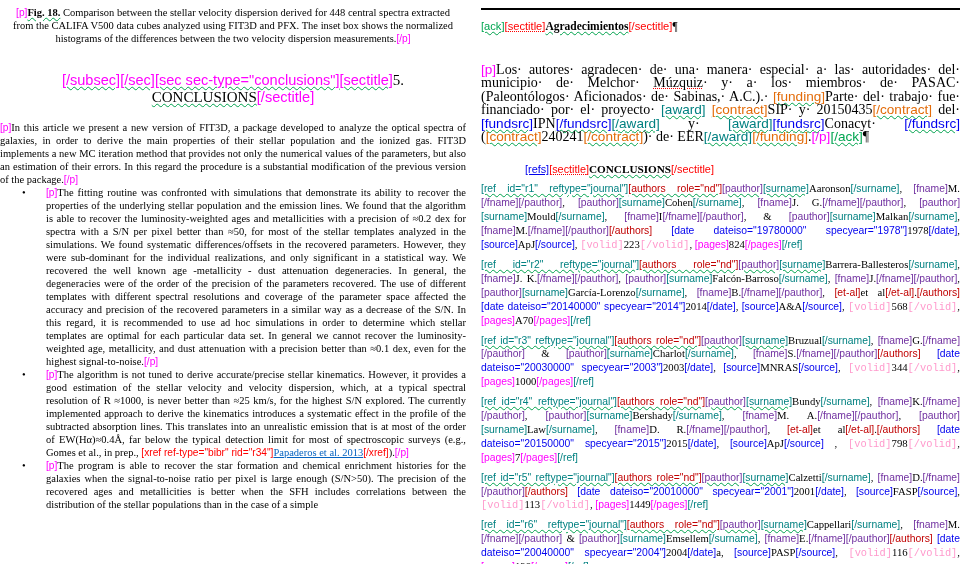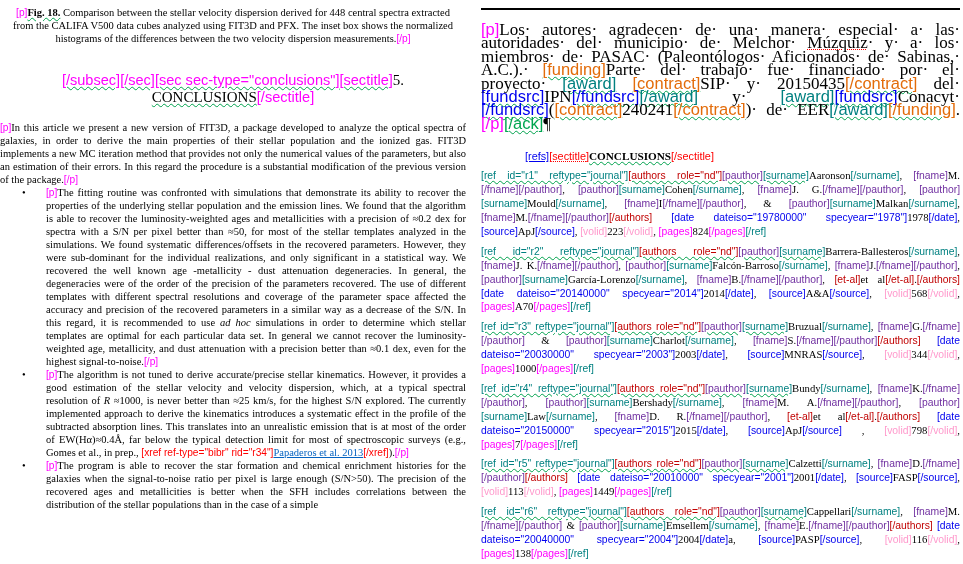--- a/index.html
+++ b/index.html
@@ -11,30 +11,30 @@
   p{margin:0;font-size:10.5px;line-height:13px;}
   .just{text-align:justify;}
   .center{text-align:center;}
   .caption{width:446px;margin:2px auto 0;}
   .heading{font-size:15px;line-height:16.5px;margin-top:27px;margin-bottom:16px;}
   .bullets{margin-top:0;}
   .bullet{display:flex;padding-left:22px;}
   .bullet .dot{width:24px;flex:0 0 24px;font-size:10.5px;line-height:13px;}
   .bullet p{flex:1;}
   .ackhead{font-size:11.5px;line-height:14px;margin-top:9px;}
-  .ackpara{font-size:17px;line-height:13.4px;margin-top:13px;}
+  .ackpara{font-size:14px;line-height:13.4px;margin-top:30px;}
   .refshead{font-size:11.2px;line-height:14px;margin-top:19px;}
   .ref{font-size:10.7px;line-height:12.9px;margin-top:6px;}
   
   .m,.r,.dr,.tl,.pu,.bl,.or,.pk,.gr{font-family:"Liberation Sans","DejaVu Sans",sans-serif;font-size:.97em;}
   .m{color:#FF00FF;} .r{color:#FF0000;} .dr{color:#C00000;} .tl{color:#008080;}
-  .pu{color:#7030A0;} .bl{color:#0000EE;} .or{color:#E36C0A;} .pk{color:#FF99CC;}
+  .pu{color:#7030A0;} .bl{color:#0000EE;} .or{color:#E36C0A;} .pk{color:#FF99CC;font-family:Liberation Mono, monospace;}
   .gr{color:#00A550;}
   .lk{color:#0563C1;text-decoration:underline;cursor:pointer;}
-  .b{font-weight:bold;} .i{font-style:italic;}
+  .b{font-weight:bold;} .i{}
   .w{text-decoration-line:underline;text-decoration-style:wavy;text-decoration-color:#00A14B;text-decoration-thickness:1px;}
   .u{text-decoration-line:underline;margin-left:44px;}
   .rw{text-decoration-line:underline;text-decoration-style:dotted;text-decoration-color:#FF0000;text-decoration-thickness:1px;}
 </style>
 </head>
 <body>
 
 <div class="page">
 
   <div class="col-left">
@@ -53,20 +53,21 @@
       </div>
       <div class="bullet">
         <span class="dot">•</span>
         <p class="just"><span class="m">[p]</span><span>The program is able to recover the star formation and chemical enrichment histories for the galaxies when the signal-to-noise ratio per pixel is large enough (S/N&gt;50). The precision of the recovered ages and metallicities is better when the SFH includes correlations between the distribution of the stellar populations than in the case of a simple</span></p>
       </div>
     </div>
   </div>
 
   <div class="col-right">
     <div class="topline"></div>
+    <p class="ackhead"><span class="gr w">[ack]</span><span class="r rw">[sectitle]</span><span class="b w">Agradecimientos</span><span class="r">[/sectitle]</span><span>¶</span></p>
     <p class="ackpara just"><span class="m">[p]</span><span>Los· autores· agradecen· de· una· manera· especial· a· las· autoridades· del· municipio· de· Melchor· </span><span class="rw">Múzquiz</span><span>· y· a· los· miembros· de· PASAC· (Paleontólogos· Aficionados· de· Sabinas,· A.C.).· </span><span class="or w">[funding]</span><span>Parte· del· trabajo· fue· financiado· por· el· proyecto· </span><span class="tl w">[award]</span><span> </span><span class="or w">[contract]</span><span>SIP· y· 20150435</span><span class="or w">[/contract]</span><span> del· </span><span class="bl w">[fundsrc]</span><span>IPN</span><span class="bl w">[/fundsrc]</span><span class="tl w">[/award]</span><span> y· </span><span class="tl w">[award]</span><span class="bl w">[fundsrc]</span><span>Conacyt· </span><span class="bl w">[/fundsrc]</span><span>(</span><span class="or w">[contract]</span><span>240241</span><span class="or w">[/contract]</span><span>)· de· EER</span><span class="tl w">[/award]</span><span class="or w">[/funding]</span><span>.</span><span class="m">[/p]</span><span class="gr w">[/ack]</span><span>¶</span></p>
     <p class="refshead"><span class="bl u">[refs]</span><span class="r rw">[sectitle]</span><span class="b w">CONCLUSIONS</span><span class="r">[/sectitle]</span></p>
     <p class="ref just"><span class="tl w">[ref id="r1" reftype="journal"]</span><span class="dr w">[authors role="nd"]</span><span class="pu w">[pauthor]</span><span class="tl w">[surname]</span><span>Aaronson</span><span class="tl">[/surname]</span><span>, </span><span class="pu">[fname]</span><span>M.</span><span class="pu">[/fname]</span><span class="pu">[/pauthor]</span><span>, </span><span class="pu">[pauthor]</span><span class="tl">[surname]</span><span>Cohen</span><span class="tl">[/surname]</span><span>, </span><span class="pu">[fname]</span><span>J. G.</span><span class="pu">[/fname]</span><span class="pu">[/pauthor]</span><span>, </span><span class="pu">[pauthor]</span><span class="tl">[surname]</span><span>Mould</span><span class="tl">[/surname]</span><span>, </span><span class="pu">[fname]</span><span>I</span><span class="pu">[/fname]</span><span class="pu">[/pauthor]</span><span>, &amp; </span><span class="pu">[pauthor]</span><span class="tl">[surname]</span><span>Malkan</span><span class="tl">[/surname]</span><span>, </span><span class="pu">[fname]</span><span>M.</span><span class="pu">[/fname]</span><span class="pu">[/pauthor]</span><span class="dr">[/authors]</span><span> </span><span class="bl">[date dateiso="19780000" specyear="1978"]</span><span>1978</span><span class="bl">[/date]</span><span>, </span><span class="bl">[source]</span><span>ApJ</span><span class="bl">[/source]</span><span>, </span><span class="pk">[volid]</span><span>223</span><span class="pk">[/volid]</span><span>, </span><span class="m">[pages]</span><span>824</span><span class="m">[/pages]</span><span class="tl">[/ref]</span></p>
     <p class="ref just"><span class="tl w">[ref id="r2" reftype="journal"]</span><span class="dr w">[authors role="nd"]</span><span class="pu w">[pauthor]</span><span class="tl w">[surname]</span><span>Barrera-Ballesteros</span><span class="tl">[/surname]</span><span>, </span><span class="pu">[fname]</span><span>J. K.</span><span class="pu">[/fname]</span><span class="pu">[/pauthor]</span><span>, </span><span class="pu">[pauthor]</span><span class="tl">[surname]</span><span>Falcón-Barroso</span><span class="tl">[/surname]</span><span>, </span><span class="pu">[fname]</span><span>J.</span><span class="pu">[/fname]</span><span class="pu">[/pauthor]</span><span>, </span><span class="pu">[pauthor]</span><span class="tl">[surname]</span><span>García-Lorenzo</span><span class="tl">[/surname]</span><span>, </span><span class="pu">[fname]</span><span>B.</span><span class="pu">[/fname]</span><span class="pu">[/pauthor]</span><span>, </span><span class="dr">[et-al]</span><span>et al</span><span class="dr">[/et-al]</span><span>.</span><span class="dr">[/authors]</span><span> </span><span class="bl">[date dateiso="20140000" specyear="2014"]</span><span>2014</span><span class="bl">[/date]</span><span>, </span><span class="bl">[source]</span><span>A&amp;A</span><span class="bl">[/source]</span><span>, </span><span class="pk">[volid]</span><span>568</span><span class="pk">[/volid]</span><span>, </span><span class="m">[pages]</span><span>A70</span><span class="m">[/pages]</span><span class="tl">[/ref]</span></p>
     <p class="ref just"><span class="tl w">[ref id="r3" reftype="journal"]</span><span class="dr w">[authors role="nd"]</span><span class="pu w">[pauthor]</span><span class="tl w">[surname]</span><span>Bruzual</span><span class="tl">[/surname]</span><span>, </span><span class="pu">[fname]</span><span>G.</span><span class="pu">[/fname]</span><span class="pu">[/pauthor]</span><span> &amp; </span><span class="pu">[pauthor]</span><span class="tl">[surname]</span><span>Charlot</span><span class="tl">[/surname]</span><span>, </span><span class="pu">[fname]</span><span>S.</span><span class="pu">[/fname]</span><span class="pu">[/pauthor]</span><span class="dr">[/authors]</span><span> </span><span class="bl">[date dateiso="20030000" specyear="2003"]</span><span>2003</span><span class="bl">[/date]</span><span>, </span><span class="bl">[source]</span><span>MNRAS</span><span class="bl">[/source]</span><span>, </span><span class="pk">[volid]</span><span>344</span><span class="pk">[/volid]</span><span>, </span><span class="m">[pages]</span><span>1000</span><span class="m">[/pages]</span><span class="tl">[/ref]</span></p>
     <p class="ref just"><span class="tl w">[ref id="r4" reftype="journal"]</span><span class="dr w">[authors role="nd"]</span><span class="pu w">[pauthor]</span><span class="tl w">[surname]</span><span>Bundy</span><span class="tl">[/surname]</span><span>, </span><span class="pu">[fname]</span><span>K.</span><span class="pu">[/fname]</span><span class="pu">[/pauthor]</span><span>, </span><span class="pu">[pauthor]</span><span class="tl">[surname]</span><span>Bershady</span><span class="tl">[/surname]</span><span>, </span><span class="pu">[fname]</span><span>M. A.</span><span class="pu">[/fname]</span><span class="pu">[/pauthor]</span><span>, </span><span class="pu">[pauthor]</span><span class="tl">[surname]</span><span>Law</span><span class="tl">[/surname]</span><span>, </span><span class="pu">[fname]</span><span>D. R.</span><span class="pu">[/fname]</span><span class="pu">[/pauthor]</span><span>, </span><span class="dr">[et-al]</span><span>et al</span><span class="dr">[/et-al]</span><span>.</span><span class="dr">[/authors]</span><span> </span><span class="bl">[date dateiso="20150000" specyear="2015"]</span><span>2015</span><span class="bl">[/date]</span><span>, </span><span class="bl">[source]</span><span>ApJ</span><span class="bl">[/source]</span><span> , </span><span class="pk">[volid]</span><span>798</span><span class="pk">[/volid]</span><span>, </span><span class="m">[pages]</span><span>7</span><span class="m">[/pages]</span><span class="tl">[/ref]</span></p>
     <p class="ref just"><span class="tl w">[ref id="r5" reftype="journal"]</span><span class="dr w">[authors role="nd"]</span><span class="pu w">[pauthor]</span><span class="tl w">[surname]</span><span>Calzetti</span><span class="tl">[/surname]</span><span>, </span><span class="pu">[fname]</span><span>D.</span><span class="pu">[/fname]</span><span class="pu">[/pauthor]</span><span class="dr">[/authors]</span><span> </span><span class="bl">[date dateiso="20010000" specyear="2001"]</span><span>2001</span><span class="bl">[/date]</span><span>, </span><span class="bl">[source]</span><span>FASP</span><span class="bl">[/source]</span><span>, </span><span class="pk">[volid]</span><span>113</span><span class="pk">[/volid]</span><span>, </span><span class="m">[pages]</span><span>1449</span><span class="m">[/pages]</span><span class="tl">[/ref]</span></p>
     <p class="ref just"><span class="tl w">[ref id="r6" reftype="journal"]</span><span class="dr w">[authors role="nd"]</span><span class="pu w">[pauthor]</span><span class="tl w">[surname]</span><span>Cappellari</span><span class="tl">[/surname]</span><span>, </span><span class="pu">[fname]</span><span>M.</span><span class="pu">[/fname]</span><span class="pu">[/pauthor]</span><span> &amp; </span><span class="pu">[pauthor]</span><span class="tl">[surname]</span><span>Emsellem</span><span class="tl">[/surname]</span><span>, </span><span class="pu">[fname]</span><span>E.</span><span class="pu">[/fname]</span><span class="pu">[/pauthor]</span><span class="dr">[/authors]</span><span> </span><span class="bl">[date dateiso="20040000" specyear="2004"]</span><span>2004</span><span class="bl">[/date]</span><span>a, </span><span class="bl">[source]</span><span>PASP</span><span class="bl">[/source]</span><span>, </span><span class="pk">[volid]</span><span>116</span><span class="pk">[/volid]</span><span>, </span><span class="m">[pages]</span><span>138</span><span class="m">[/pages]</span><span class="tl">[/ref]</span></p>
   </div>
 

